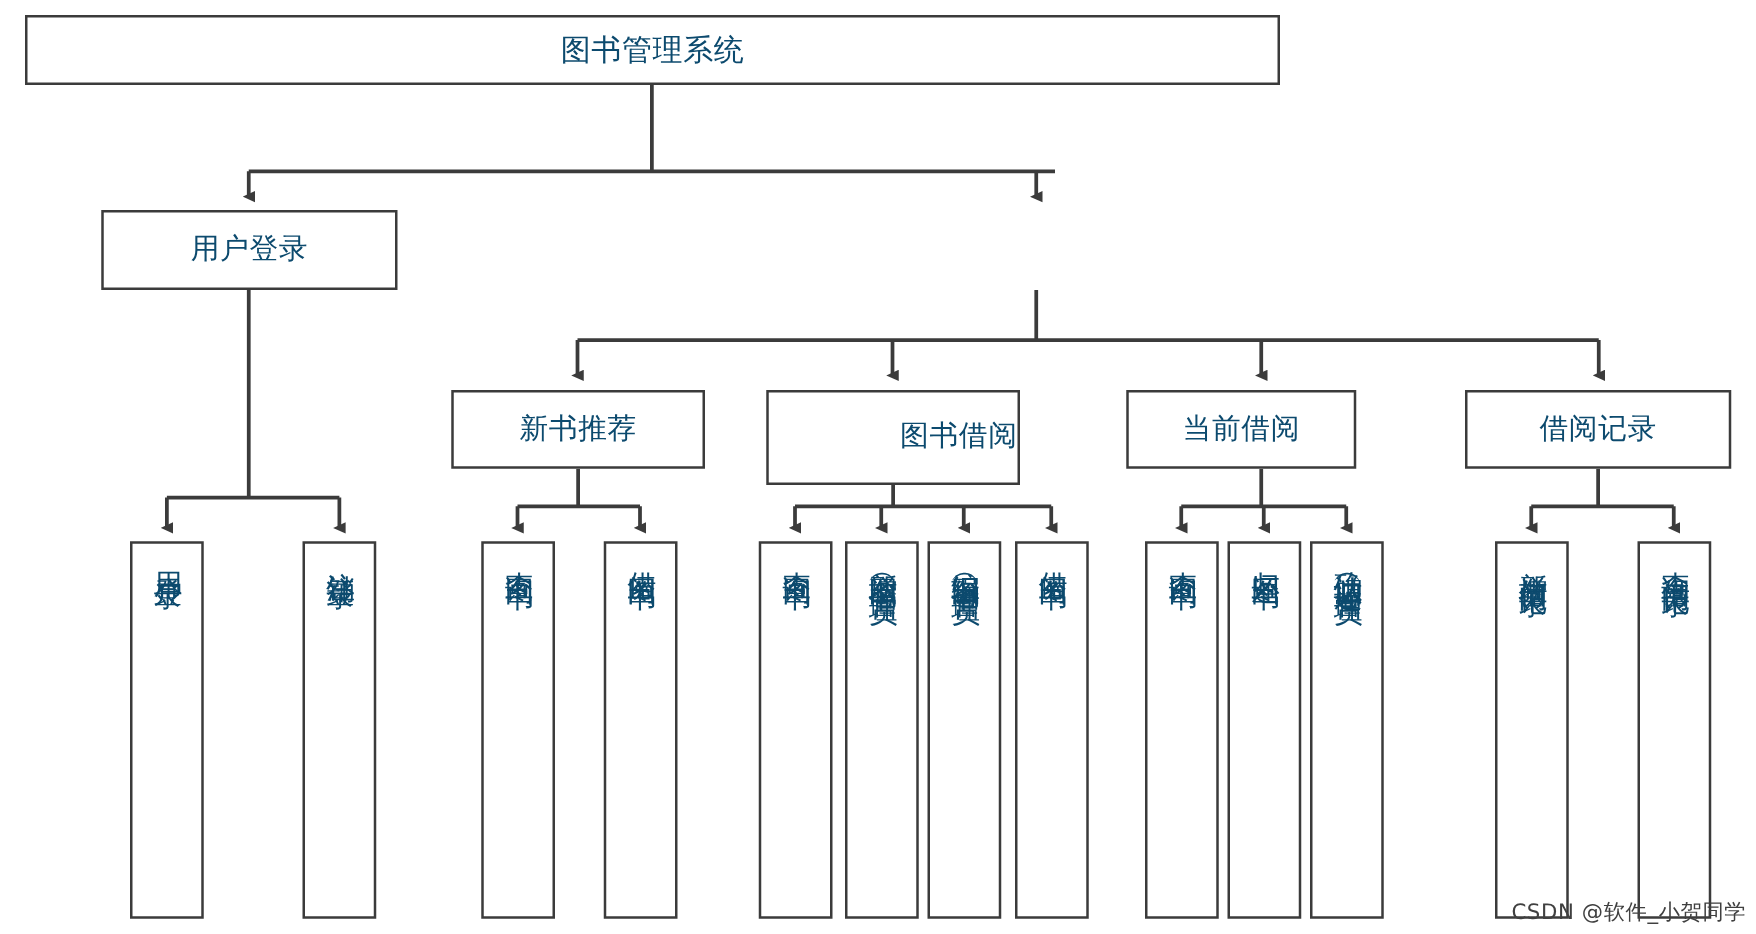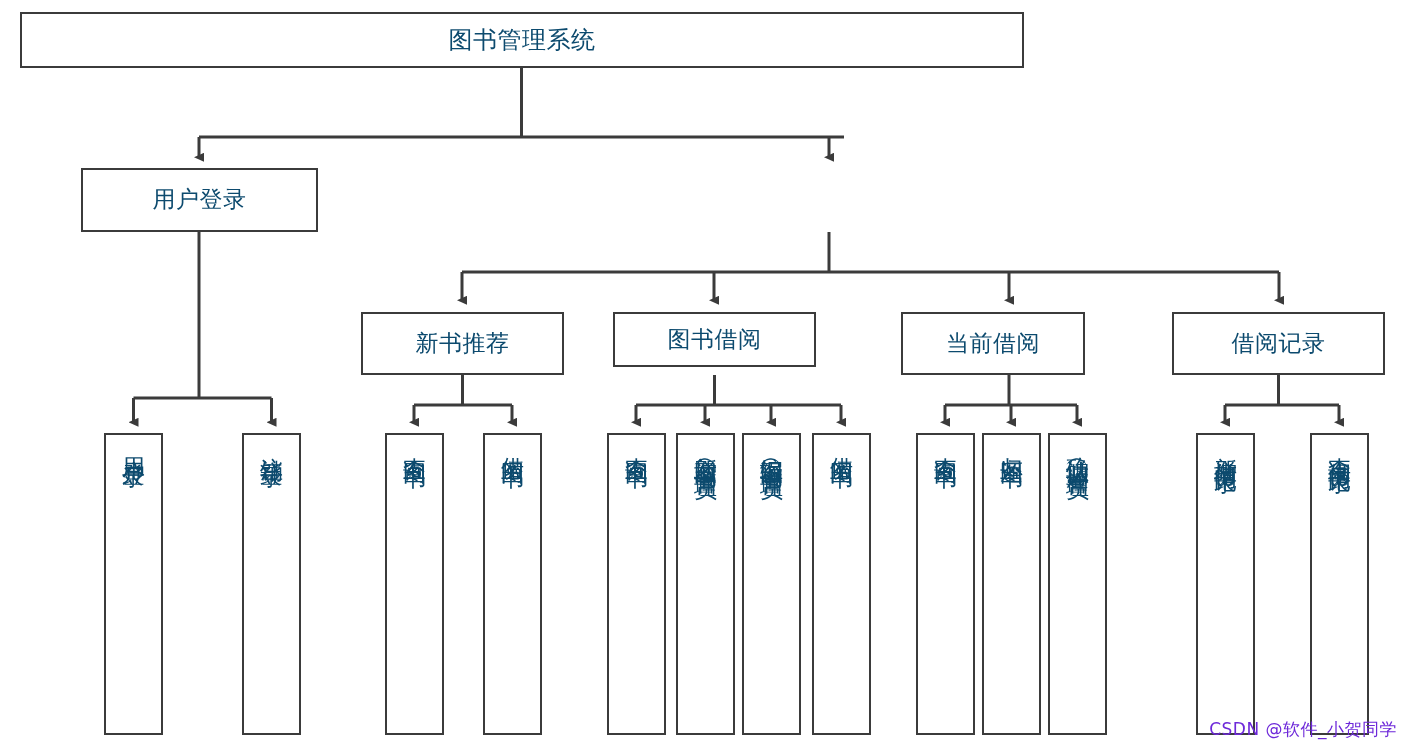--- a/index.html
+++ b/index.html
@@ -62,21 +62,21 @@
     font-size: 23px;
     letter-spacing: 3px;
     line-height: 1;
     white-space: nowrap;
   }
   .watermark {
     position: absolute;
     right: 8px;
     bottom: 6px;
     font-size: 17px;
-    color: #6d28d9;
+    color: #404040;
     letter-spacing: 0.5px;
     white-space: nowrap;
   }
 </style>
 </head>
 <body>
 
 <div id="canvas">
 
   <svg class="edges" viewBox="0 0 1405 747" xmlns="http://www.w3.org/2000/svg">
@@ -138,21 +138,21 @@
 
   <div class="node horiz" style="left:81px; top:168px; width:237px; height:64px;">
     <span class="node-label">用户登录</span>
   </div>
 
 
   <div class="node horiz" style="left:361px; top:312px; width:203px; height:63px;">
     <span class="node-label">新书推荐</span>
   </div>
 
-  <div class="node horiz" style="left:613px; top:312px; width:203px; height:55px;">
+  <div class="node horiz" style="left:613px; top:312px; width:203px; height:76px;justify-content:flex-end;">
     <span class="node-label">图书借阅</span>
   </div>
 
   <div class="node horiz" style="left:901px; top:312px; width:184px; height:63px;">
     <span class="node-label">当前借阅</span>
   </div>
 
   <div class="node horiz" style="left:1172px; top:312px; width:213px; height:63px;align-items:center;">
     <span class="node-label">借阅记录</span>
   </div>

